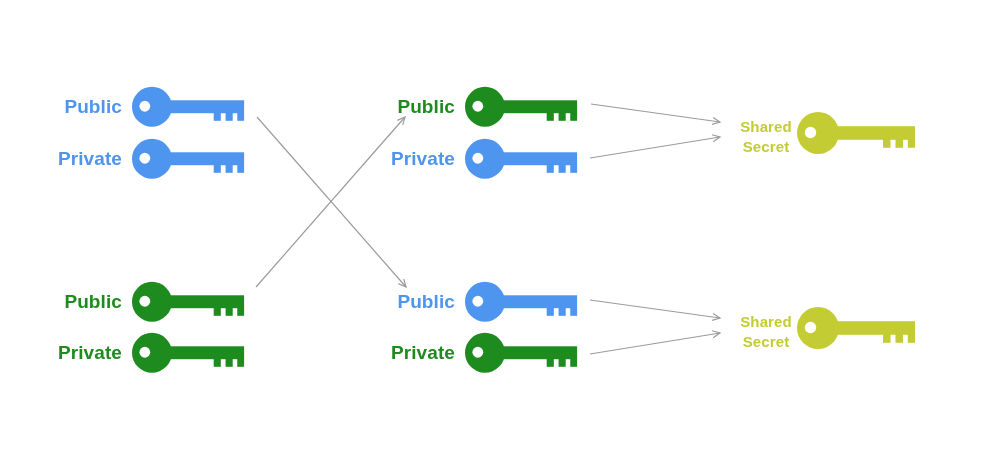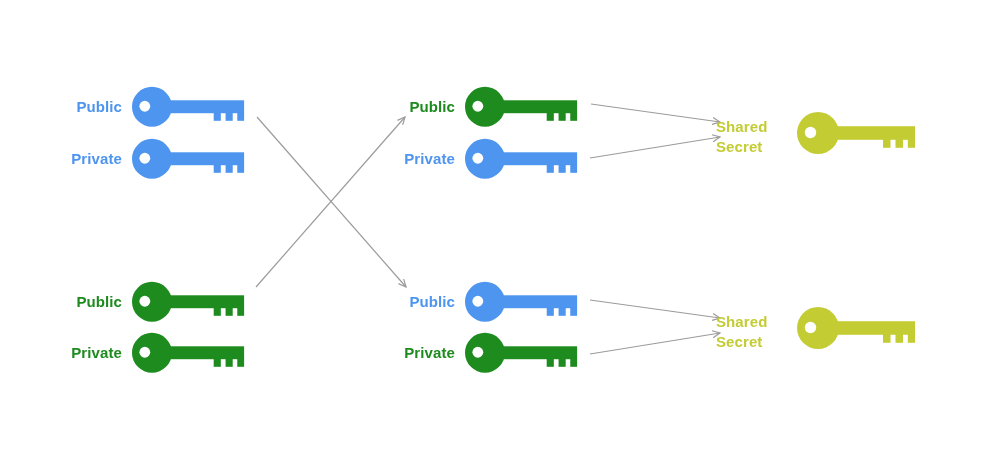--- a/index.html
+++ b/index.html
@@ -22,29 +22,29 @@
     pointer-events: none;
   }
   .key {
     position: absolute;
     display: block;
   }
   .klabel {
     position: absolute;
     width: 100px;
     text-align: right;
-    font-size: 15px;
+    font-size: 19px;
     font-weight: 700;
     line-height: 18px;
     letter-spacing: 0.1px;
   }
   .slabel {
     position: absolute;
     width: 100px;
-    text-align: left;
+    text-align: center;
     font-size: 15px;
     font-weight: 700;
     line-height: 20px;
     letter-spacing: 0.1px;
   }
   .defs-holder {
     position: absolute;
     width: 0;
     height: 0;
     overflow: hidden;

